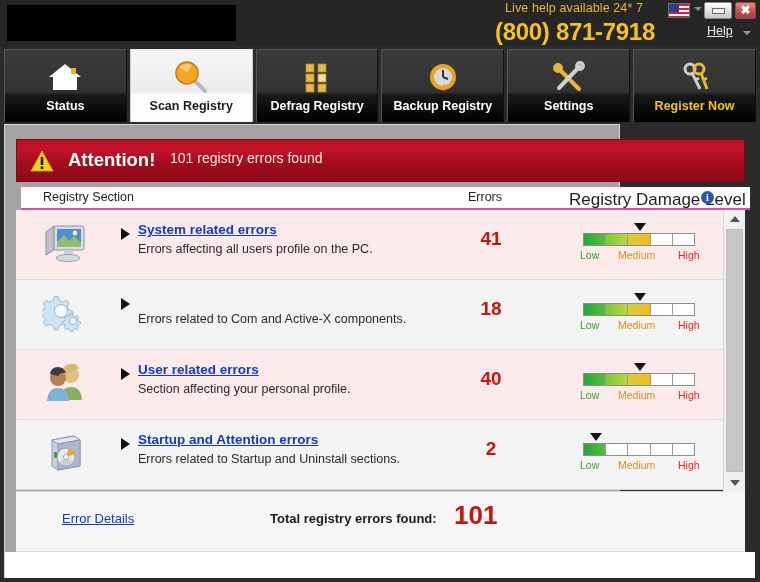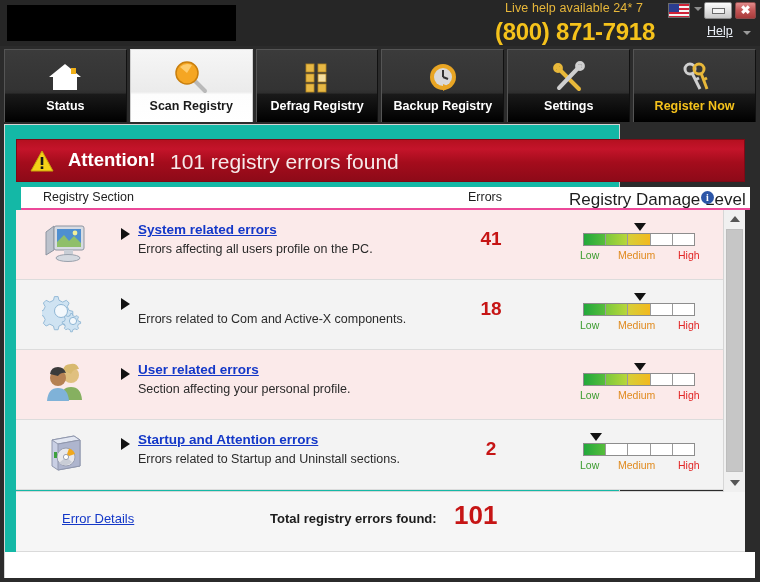--- a/index.html
+++ b/index.html
@@ -153,21 +153,21 @@
     color: #ffffff;
     margin-top: 2px;
   }
   .tab.active .tlabel { color: #1a1a1a; }
   .tab.register .tlabel { color: #f5c21b; }
 
   
   .panel {
     position: absolute; left: 4px; top: 124px;
     width: 616px; height: 454px;
-    background: #14b8a6;
+    background: #a3a3a3;
     border: 1px solid #d4d4d4;
   }
 
   
   .banner {
     position: absolute; left: 11px; top: 14px;
     width: 729px; height: 43px;
     background: linear-gradient(to bottom,#b51020 0%,#c4142a 22%,#a40c1c 55%,#8d0a18 100%);
     border: 1px solid #7e0a16;
   }
@@ -178,21 +178,21 @@
   .banner-title {
     position: absolute; left: 51px; top: 9px;
     color: #ffffff;
     font-size: 18.5px;
     font-weight: bold;
     white-space: nowrap;
   }
   .banner-sub {
     position: absolute; left: 153px; top: 10px;
     color: #f6eaea;
-    font-size: 21px;
+    font-size: 14px;
     white-space: nowrap;
   }
   .fix-btn {
     position: absolute;
     background: linear-gradient(to bottom,#7fc94b 0%,#49a81f 12%,#2e8d12 55%,#1e7a0b 100%);
     border: 1px solid #166407;
     border-radius: 5px;
     box-shadow: inset 0 1px 0 rgba(255,255,255,.45), 0 1px 2px rgba(0,0,0,.35);
     color: #ffffff;
     font-weight: bold;
@@ -589,20 +589,21 @@
               <path d="M29 12 a8 8 0 0 1 8 -5 q-2 -6 -8 -5 -7 0 -8 6 z" fill="#d8b96f"></path>
               <path d="M18 38 q1 -13 11 -13 q10 0 11 13 z" fill="#86b060"></path>
               <circle cx="16" cy="16" r="8" fill="#b58154"></circle>
               <path d="M16 14 a8 8 0 0 1 8 -3 q-2 -6 -8 -6 -7 0 -8 7 z" fill="#3b3b3b"></path>
               <path d="M5 39 q1 -13 11 -13 q10 0 11 13 z" fill="#7fb2d8"></path>
             </svg>
           </div>
           <div class="arrow"></div>
           <div class="rtitle">User related errors</div>
           <div class="rdesc">Section affecting your personal profile.</div>
+          <div class="rcount">40</div>
           <div class="meter-wrap">
             <div class="meter">
               <span class="seg f1"></span>
               <span class="seg f2"></span>
               <span class="seg f3"></span>
               <span class="seg"></span>
               <span class="seg"></span>
             </div>
             <div class="pointer" style="left:62px"></div>
             <div class="mlabels">

